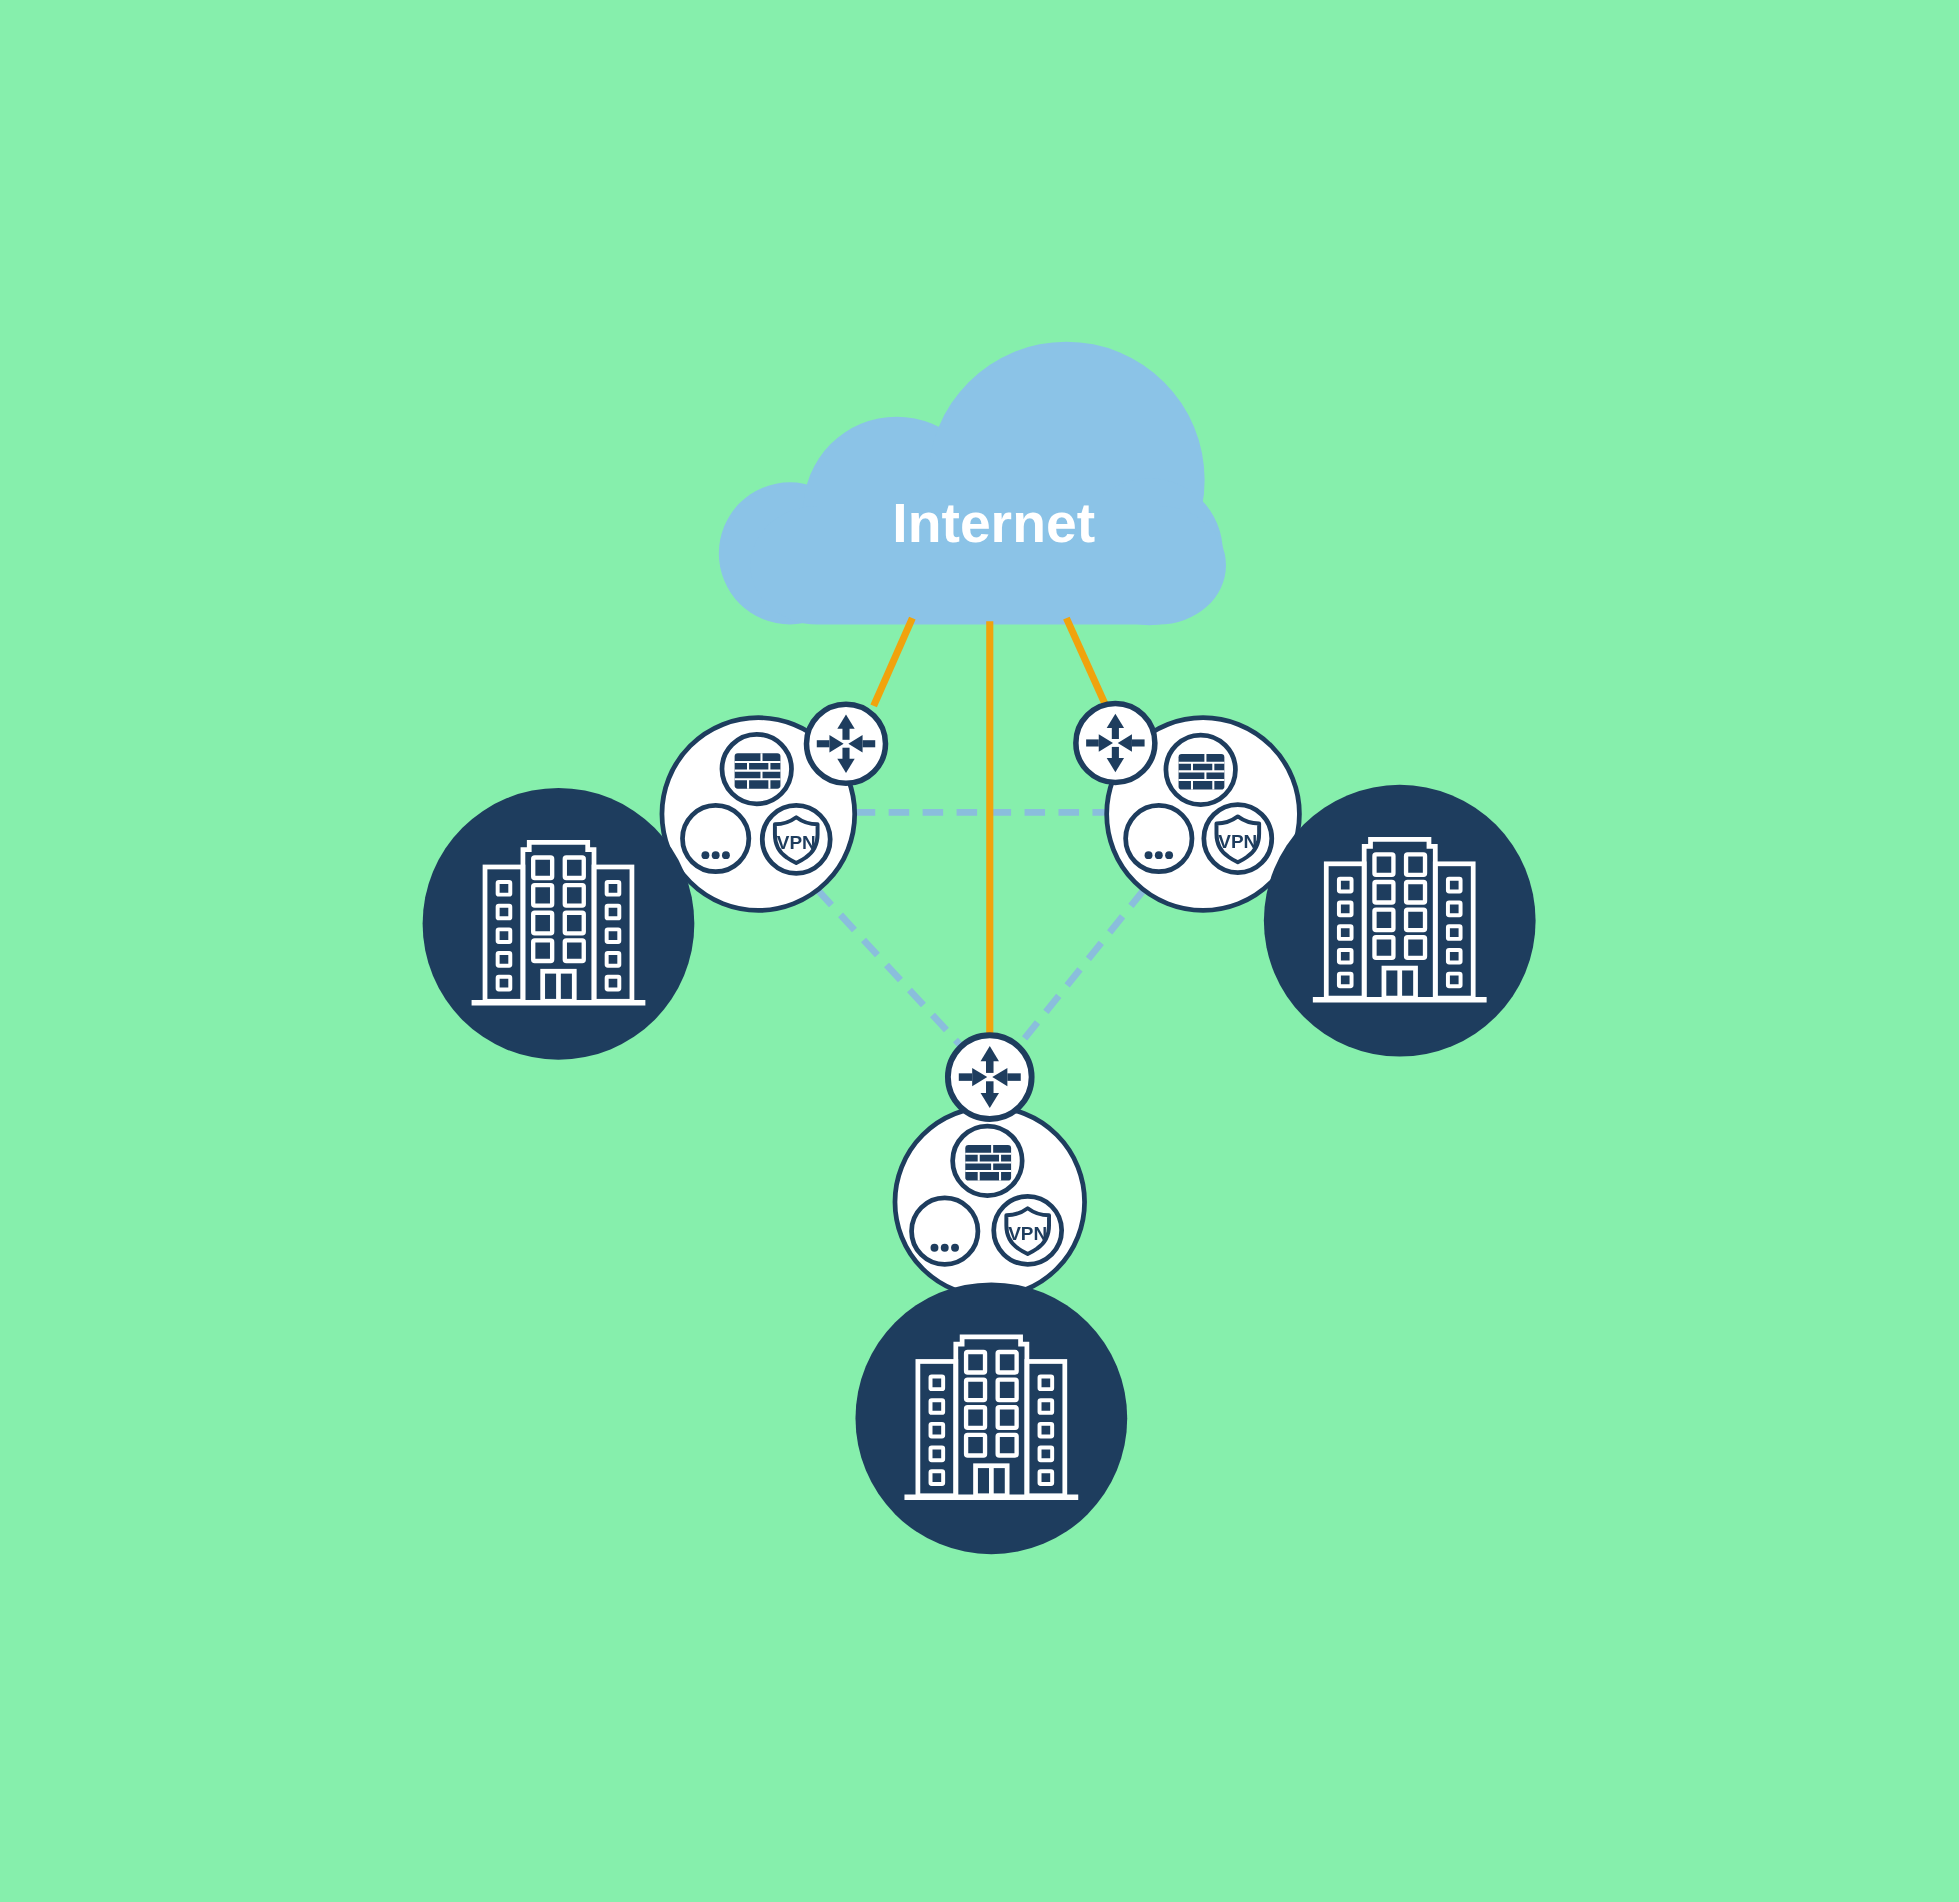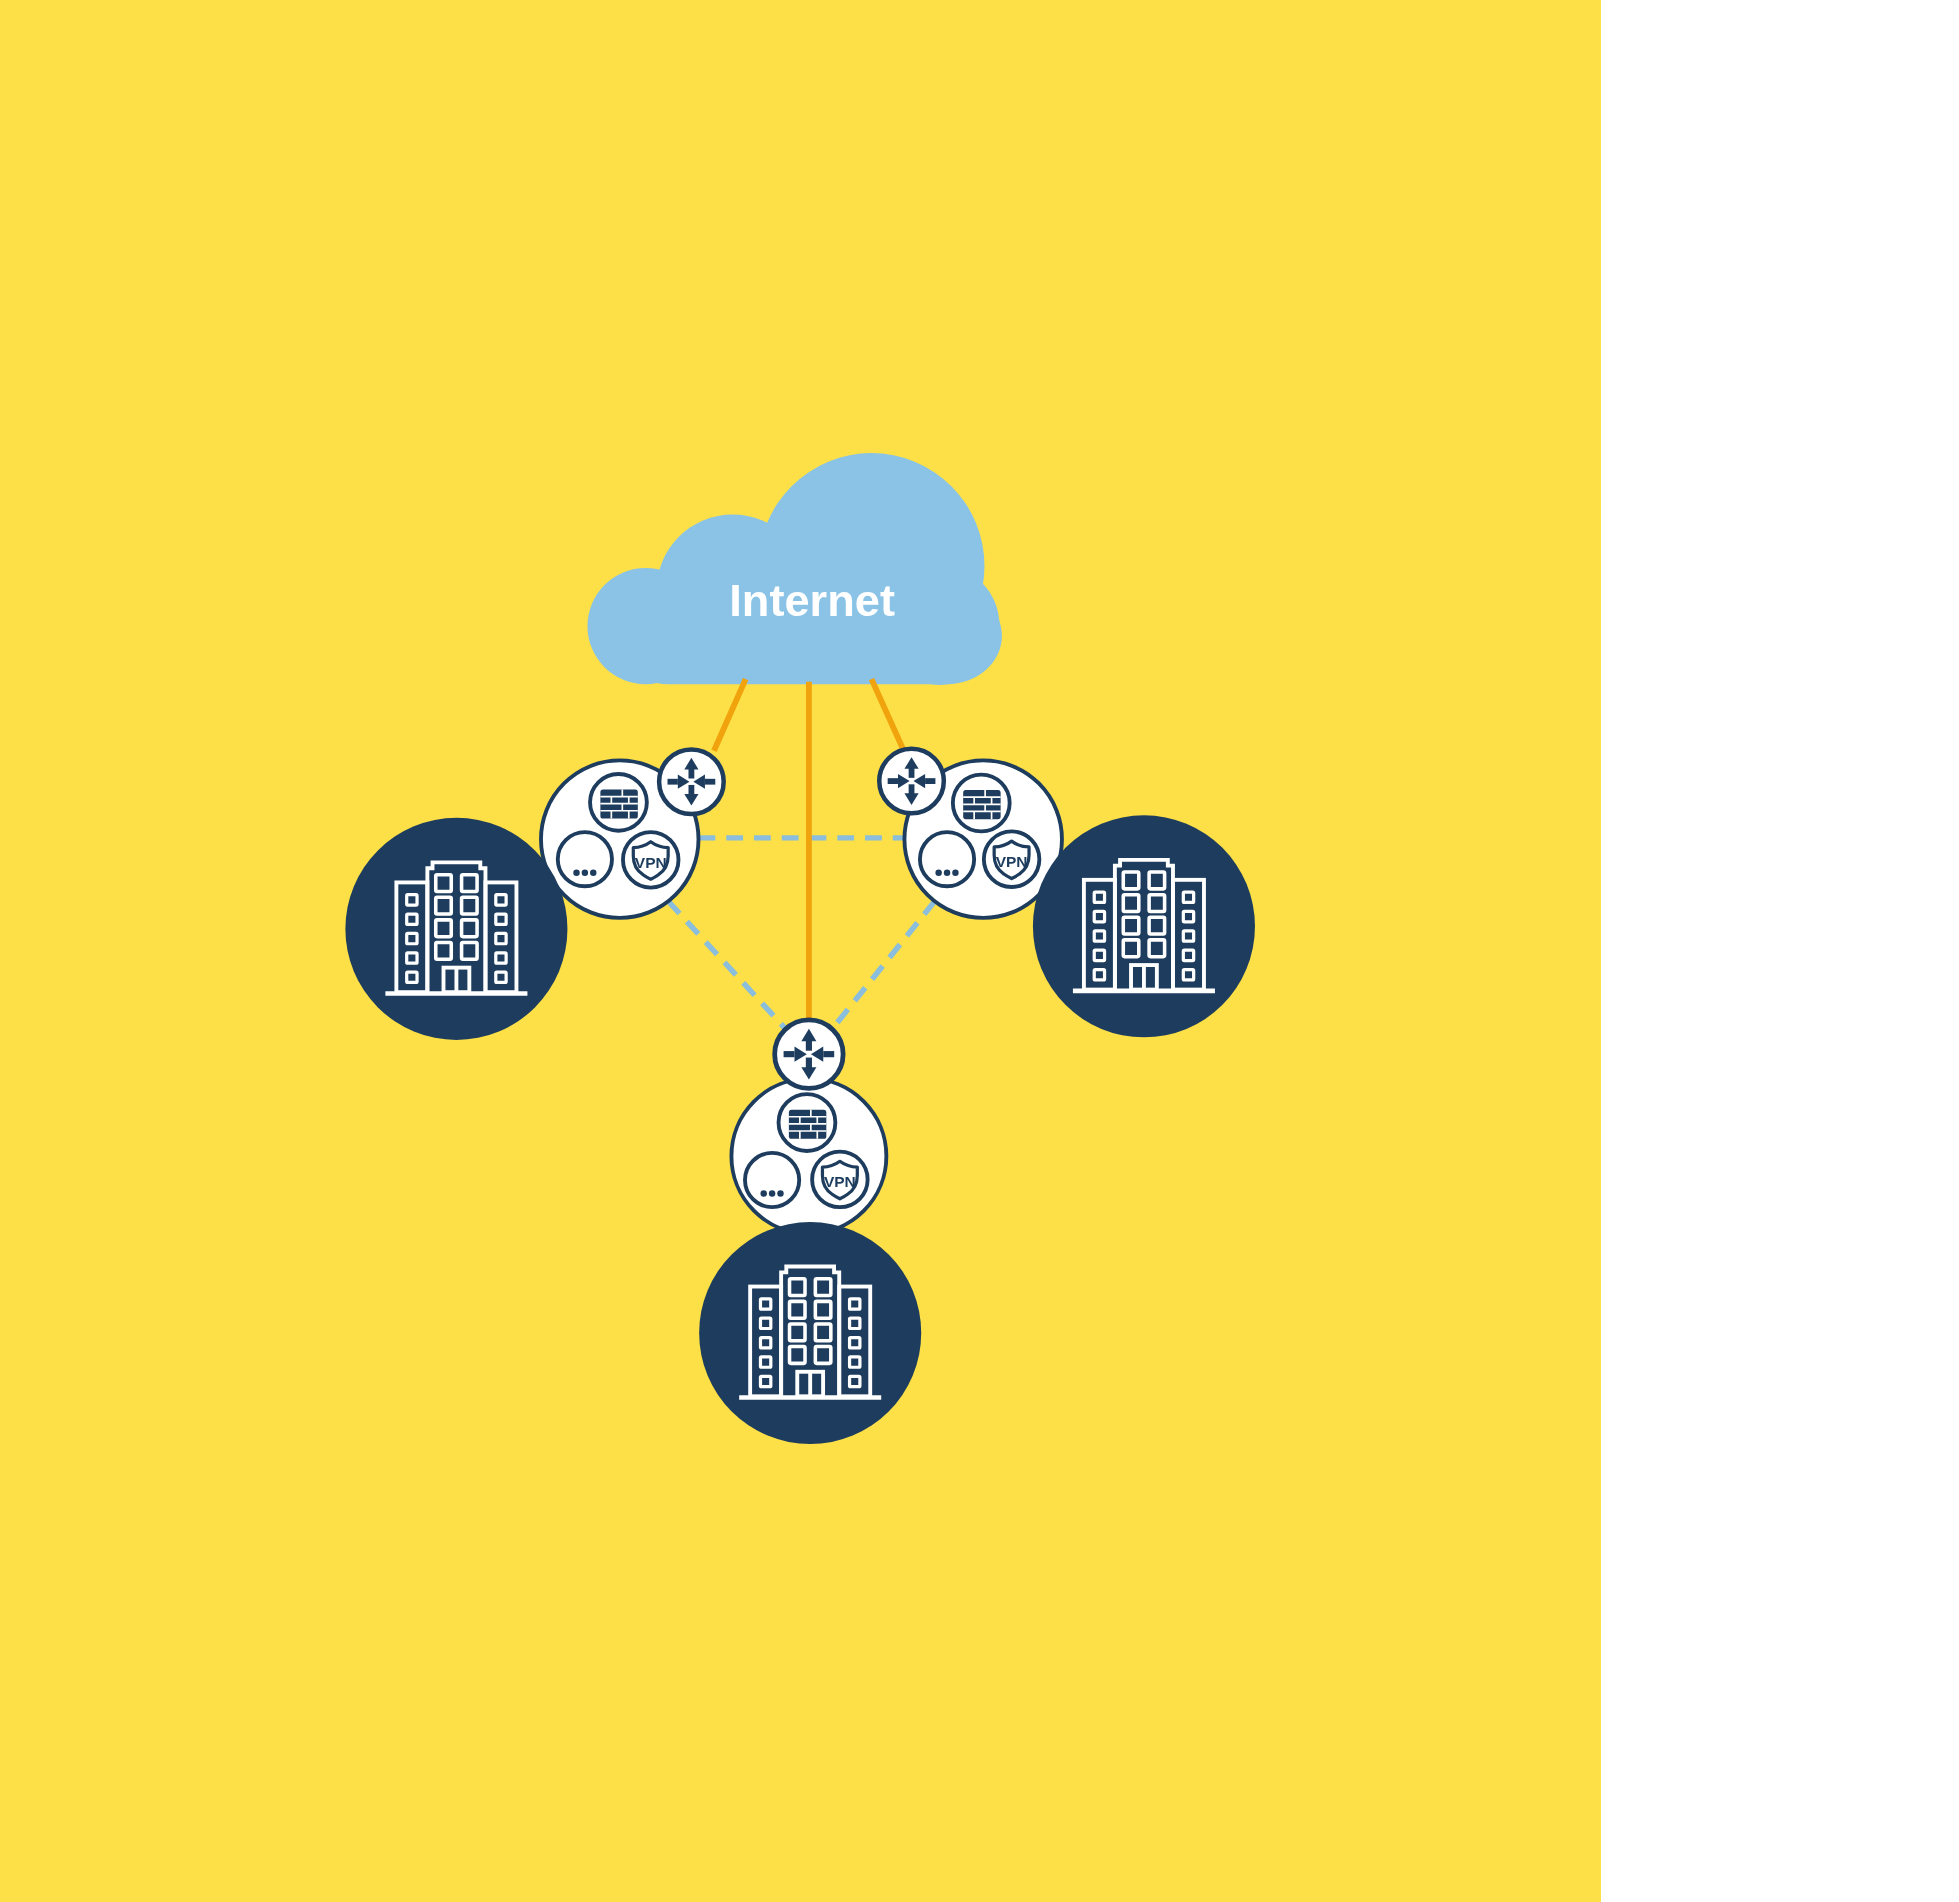--- a/index.html
+++ b/index.html
@@ -1,20 +1,20 @@
 <!DOCTYPE html>
 <html style="font-size:12.6px"><head>
 <meta charset="utf-8">
 <style>
   html, body { margin: 0; padding: 0; background: #ffffff; }
   .stage {
     position: relative;
-    width: 1601px;
+    width: 1959px;
     height: 1903px;
-    background: #fde047;
+    background: #86efac;
     font-family: "Liberation Sans", sans-serif;
     overflow: hidden;
   }
   svg { display: block; width: 100%; height: 100%; }
   .internet-label {
     font-family: "Liberation Sans", sans-serif;
     font-weight: 700;
     font-size: 70px;
     fill: #ffffff;
   }

